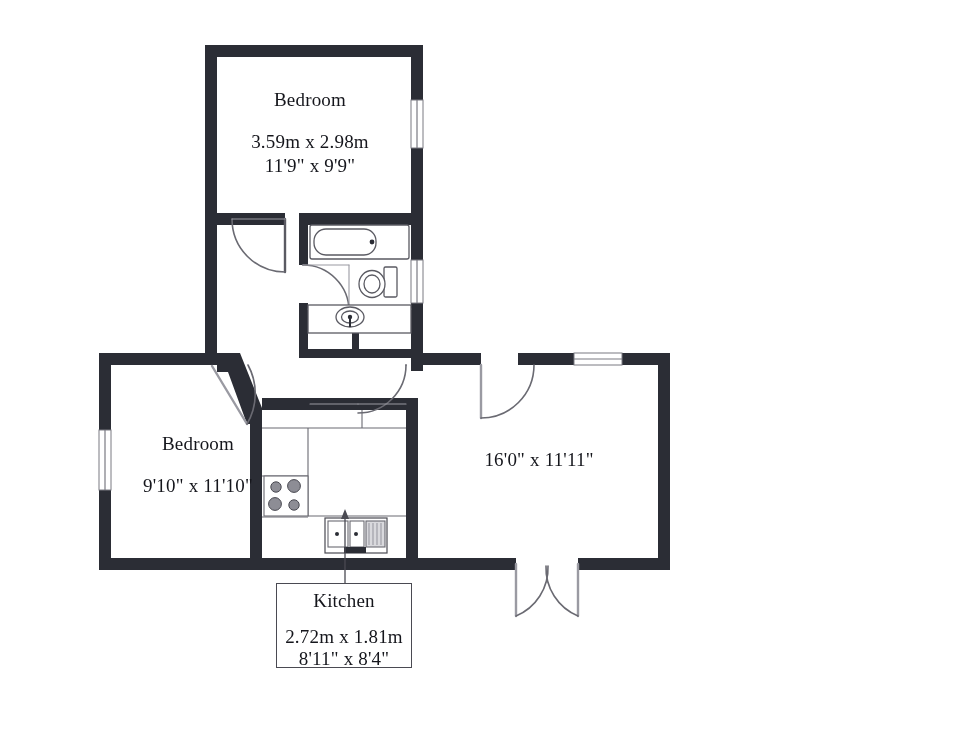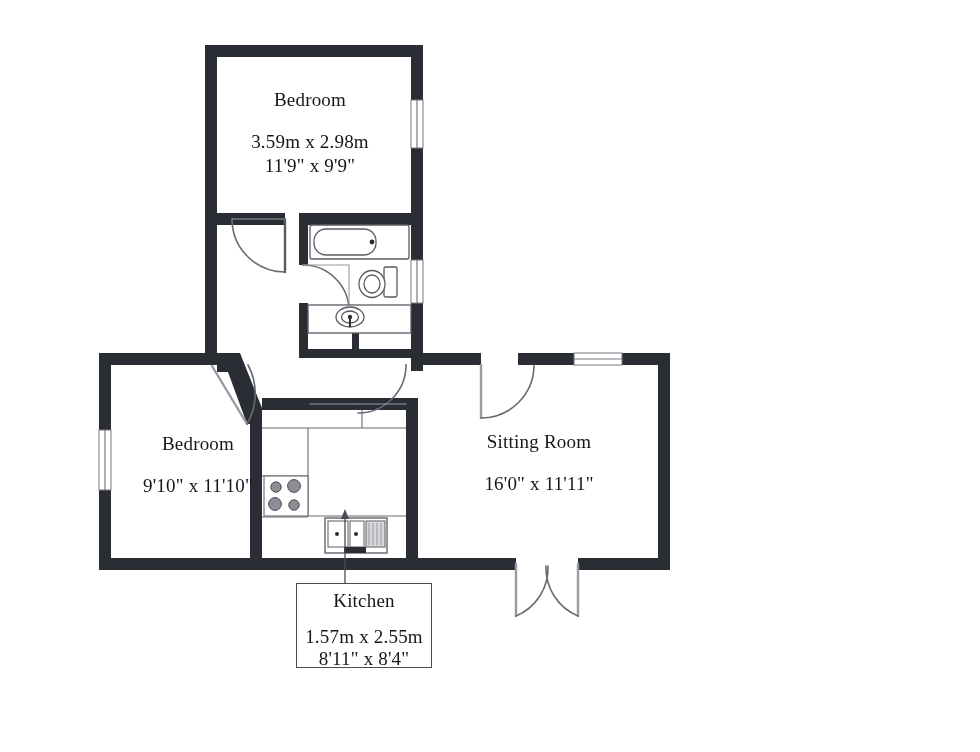--- a/index.html
+++ b/index.html
@@ -50,21 +50,21 @@
   
   #label-bedroom-1 { left: 190px; top: 88px; width: 240px; }
   
   #label-bedroom-2 { left: 68px;  top: 432px; width: 260px; }
   
   #label-sitting-room { left: 414px; top: 430px; width: 250px; }
 
   
   #label-kitchen-box {
     position: absolute;
-    left: 296px;
+    left: 276px;
     top: 583px;
     width: 136px;
     height: 85px;
     border: 1px solid #4a4a52;
     background: #ffffff;
     box-sizing: border-box;
     text-align: center;
     color: #15161c;
   }
   #label-kitchen-box .room-name { margin-top: 6px; }
@@ -271,28 +271,27 @@
 
   <div class="room-label" id="label-bedroom-2">
     <div class="room-name">Bedroom</div>
     <div class="gap-under-name"></div>
     <div class="room-dims">
       <span class="dim-line">9'10"  x  11'10"</span>
     </div>
   </div>
 
   <div class="room-label" id="label-sitting-room">
-    <div class="room-name">Sitting Room</div>
     <div class="gap-under-name"></div>
     <div class="room-dims">
       <span class="dim-line">16'0"  x  11'11"</span>
     </div>
   </div>
 
   <div id="label-kitchen-box">
     <div class="room-name">Kitchen</div>
     <div class="room-dims">
-      <span class="dim-line">1.57m  x  2.55m</span>
+      <span class="dim-line">2.72m  x  1.81m</span>
       <span class="dim-line">8'11"  x  8'4"</span>
     </div>
   </div>
 
 </div>
 
 </body></html>

